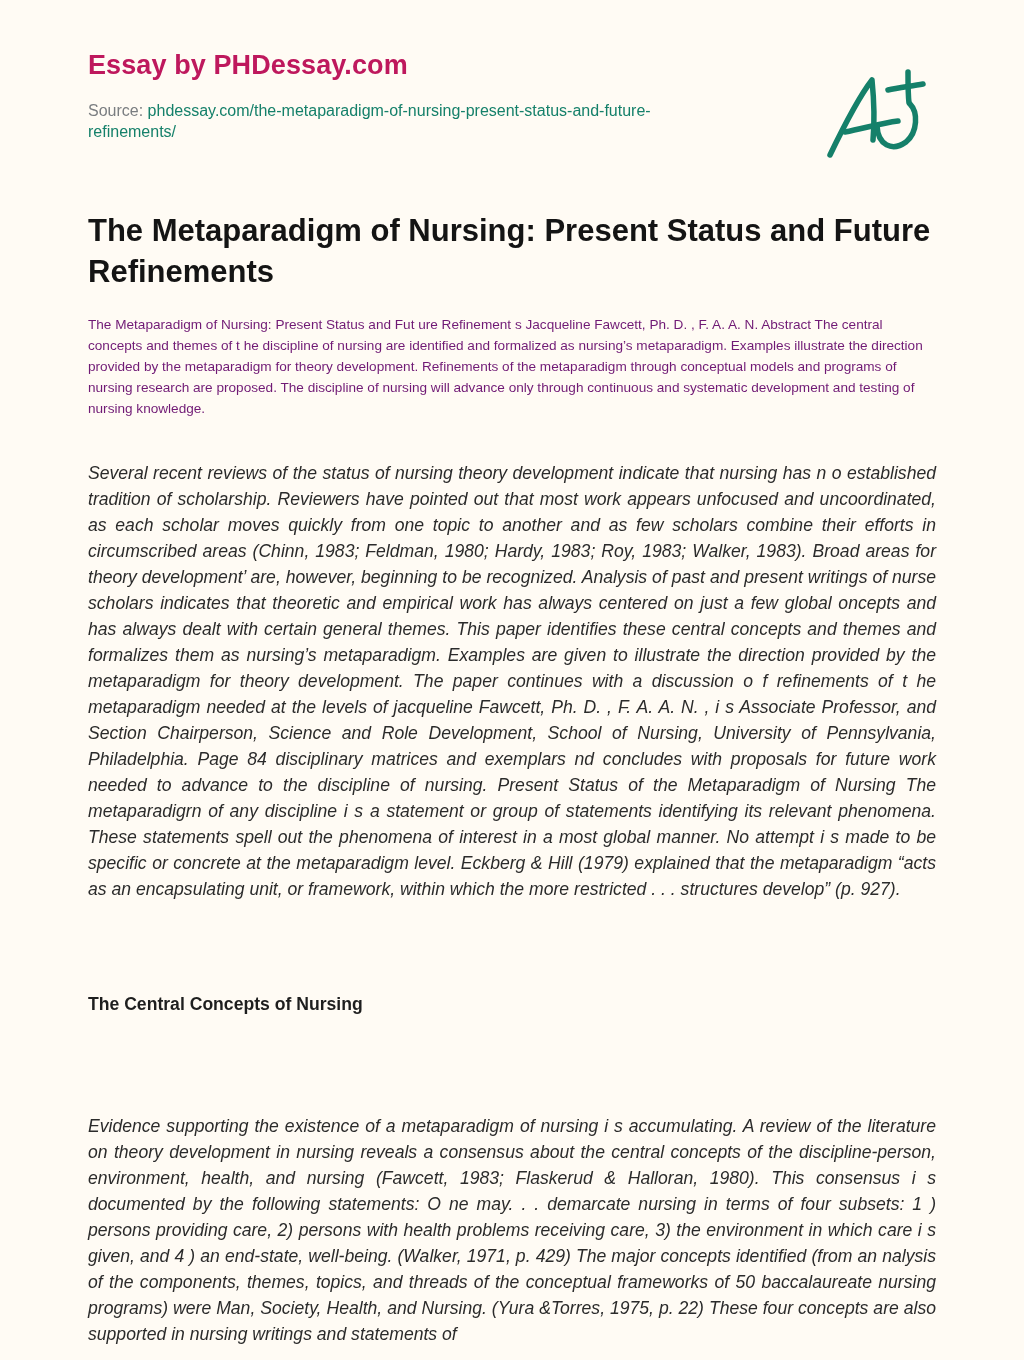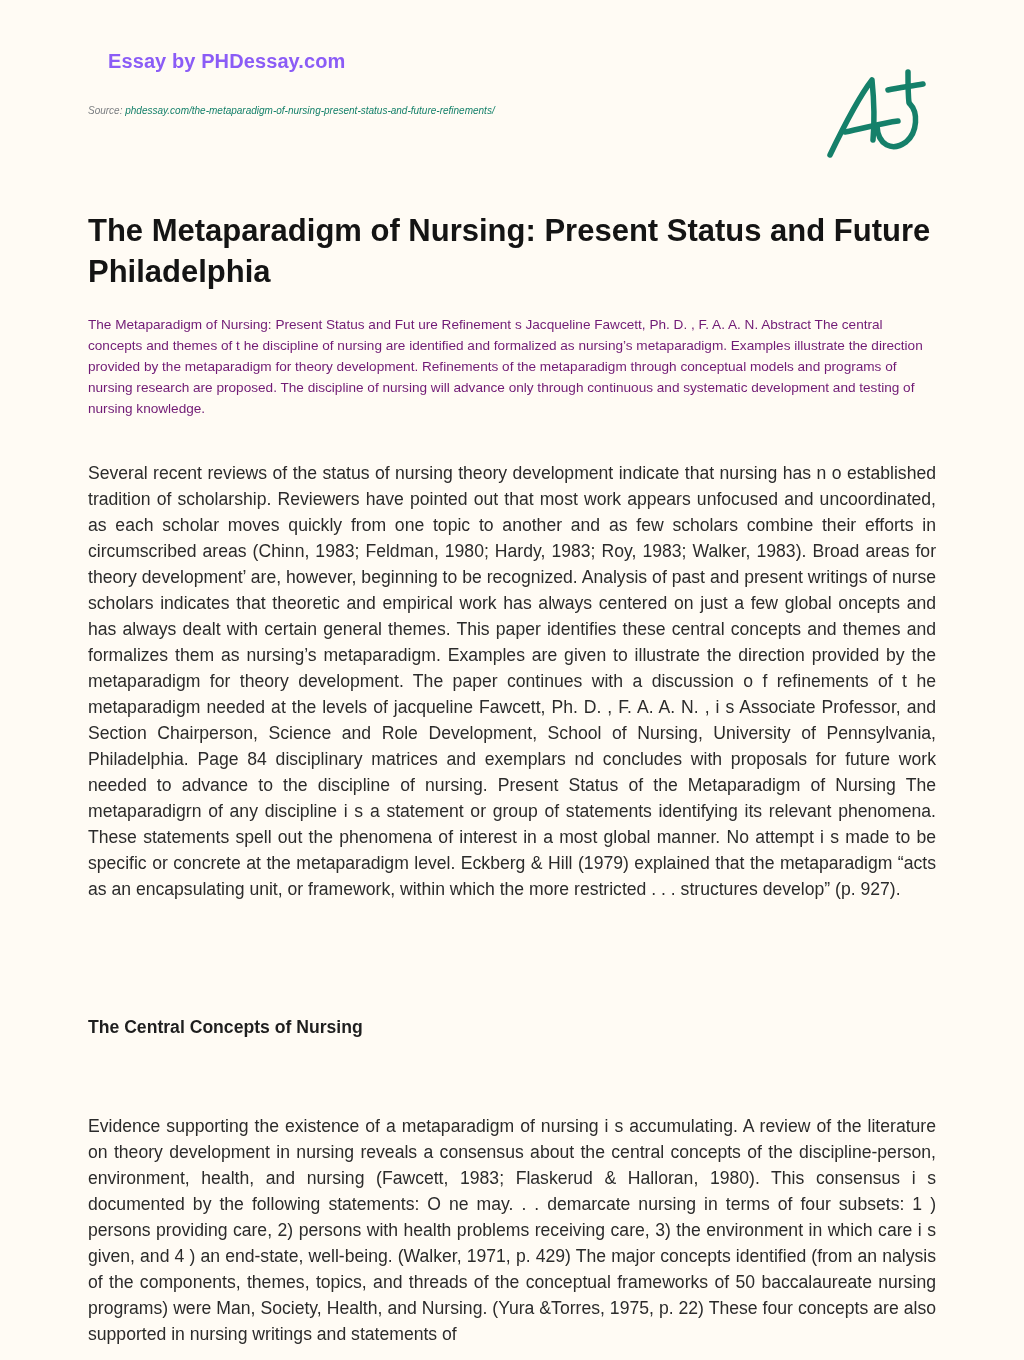--- a/index.html
+++ b/index.html
@@ -22,35 +22,33 @@
       width: 848px;
     }
     .header {
       position: relative;
       height: 180px;
     }
     .site-title {
       position: absolute;
       top: 50px;
       left: 0;
-      font-size: 20px;
+      font-size: 27px;
       font-weight: bold;
-      color: #8b5cf6;
+      color: #be185d;
       letter-spacing: 0.1px;
-      margin-left: 20px;
     }
     .source {
       position: absolute;
       top: 100px;
       left: 0;
       width: 620px;
-      font-size: 10px;
+      font-size: 16px;
       line-height: 21px;
       color: #7a7d80;
-      font-style: italic;
     }
     .source a {
       color: #15806a;
       text-decoration: none;
     }
     .logo {
       position: absolute;
       left: 732px;
       top: 60px;
       width: 110px;
@@ -79,25 +77,26 @@
     }
     .body-p {
       position: absolute;
       left: 0;
       width: 848px;
       margin: 0;
       font-size: 17.6px;
       line-height: 26px;
       color: #2b2b2b;
       text-align: justify;
+      font-style: italic;
     }
     .p1 { top: 460px; }
     .section-heading {
       position: absolute;
-      top: 1015px;
+      top: 992px;
       left: 0;
       margin: 0;
       font-size: 17.6px;
       line-height: 24px;
       font-weight: bold;
       color: #1e1e1e;
     }
     .p2 { top: 1071px; margin-top: 42px; }
   </style>
 </head>
@@ -115,21 +114,21 @@
           <path d="M10 95 C 22 70, 38 38, 52 20 C 54 40, 55 58, 53 80"></path>
           <path d="M25 72 C 45 68, 62 63, 78 61"></path>
           <path d="M68 30 C 78 28, 92 26, 103 24"></path>
           <path d="M88 12 C 88 24, 88 35, 89 43"></path>
           <path d="M57 66 C 58 85, 72 92, 86 82 C 98 72, 98 52, 90 44"></path>
         </g>
       </svg>
     </div>
   </div>
 
-  <h1 class="doc-title">The Metaparadigm of Nursing: Present Status and Future Philadelphia</h1>
+  <h1 class="doc-title">The Metaparadigm of Nursing: Present Status and Future Refinements</h1>
 
   <p class="abstract">The Metaparadigm of Nursing: Present Status and Fut ure Refinement s Jacqueline Fawcett, Ph. D. , F. A. A. N. Abstract The central concepts and themes of t he discipline of nursing are identified and formalized as nursing’s metaparadigm. Examples illustrate the direction provided by the metaparadigm for theory development. Refinements of the metaparadigm through conceptual models and programs of nursing research are proposed. The discipline of nursing will advance only through continuous and systematic development and testing of nursing knowledge.</p>
 
   <p class="body-p p1">Several recent reviews of the status of nursing theory development indicate that nursing has n o established tradition of scholarship. Reviewers have pointed out that most work appears unfocused and uncoordinated, as each scholar moves quickly from one topic to another and as few scholars combine their efforts in circumscribed areas (Chinn, 1983; Feldman, 1980; Hardy, 1983; Roy, 1983; Walker, 1983). Broad areas for theory development’ are, however, beginning to be recognized. Analysis of past and present writings of nurse scholars indicates that theoretic and empirical work has always centered on just a few global oncepts and has always dealt with certain general themes. This paper identifies these central concepts and themes and formalizes them as nursing’s metaparadigm. Examples are given to illustrate the direction provided by the metaparadigm for theory development. The paper continues with a discussion o f refinements of t he metaparadigm needed at the levels of jacqueline Fawcett, Ph. D. , F. A. A. N. , i s Associate Professor, and Section Chairperson, Science and Role Development, School of Nursing, University of Pennsylvania, Philadelphia. Page 84 disciplinary matrices and exemplars nd concludes with proposals for future work needed to advance to the discipline of nursing. Present Status of the Metaparadigm of Nursing The metaparadigrn of any discipline i s a statement or group of statements identifying its relevant phenomena. These statements spell out the phenomena of interest in a most global manner. No attempt i s made to be specific or concrete at the metaparadigm level. Eckberg &amp; Hill (1979) explained that the metaparadigm “acts as an encapsulating unit, or framework, within which the more restricted . . . structures develop” (p. 927).</p>
 
   <h2 class="section-heading">The Central Concepts of Nursing</h2>
 
   <p class="body-p p2">Evidence supporting the existence of a metaparadigm of nursing i s accumulating. A review of the literature on theory development in nursing reveals a consensus about the central concepts of the discipline-person, environment, health, and nursing (Fawcett, 1983; Flaskerud &amp; Halloran, 1980). This consensus i s documented by the following statements: O ne may. . . demarcate nursing in terms of four subsets: 1 ) persons providing care, 2) persons with health problems receiving care, 3) the environment in which care i s given, and 4 ) an end-state, well-being. (Walker, 1971, p. 429) The major concepts identified (from an nalysis of the components, themes, topics, and threads of the conceptual frameworks of 50 baccalaureate nursing programs) were Man, Society, Health, and Nursing. (Yura &amp;Torres, 1975, p. 22) These four concepts are also supported in nursing writings and statements of</p>
 </div>
 

